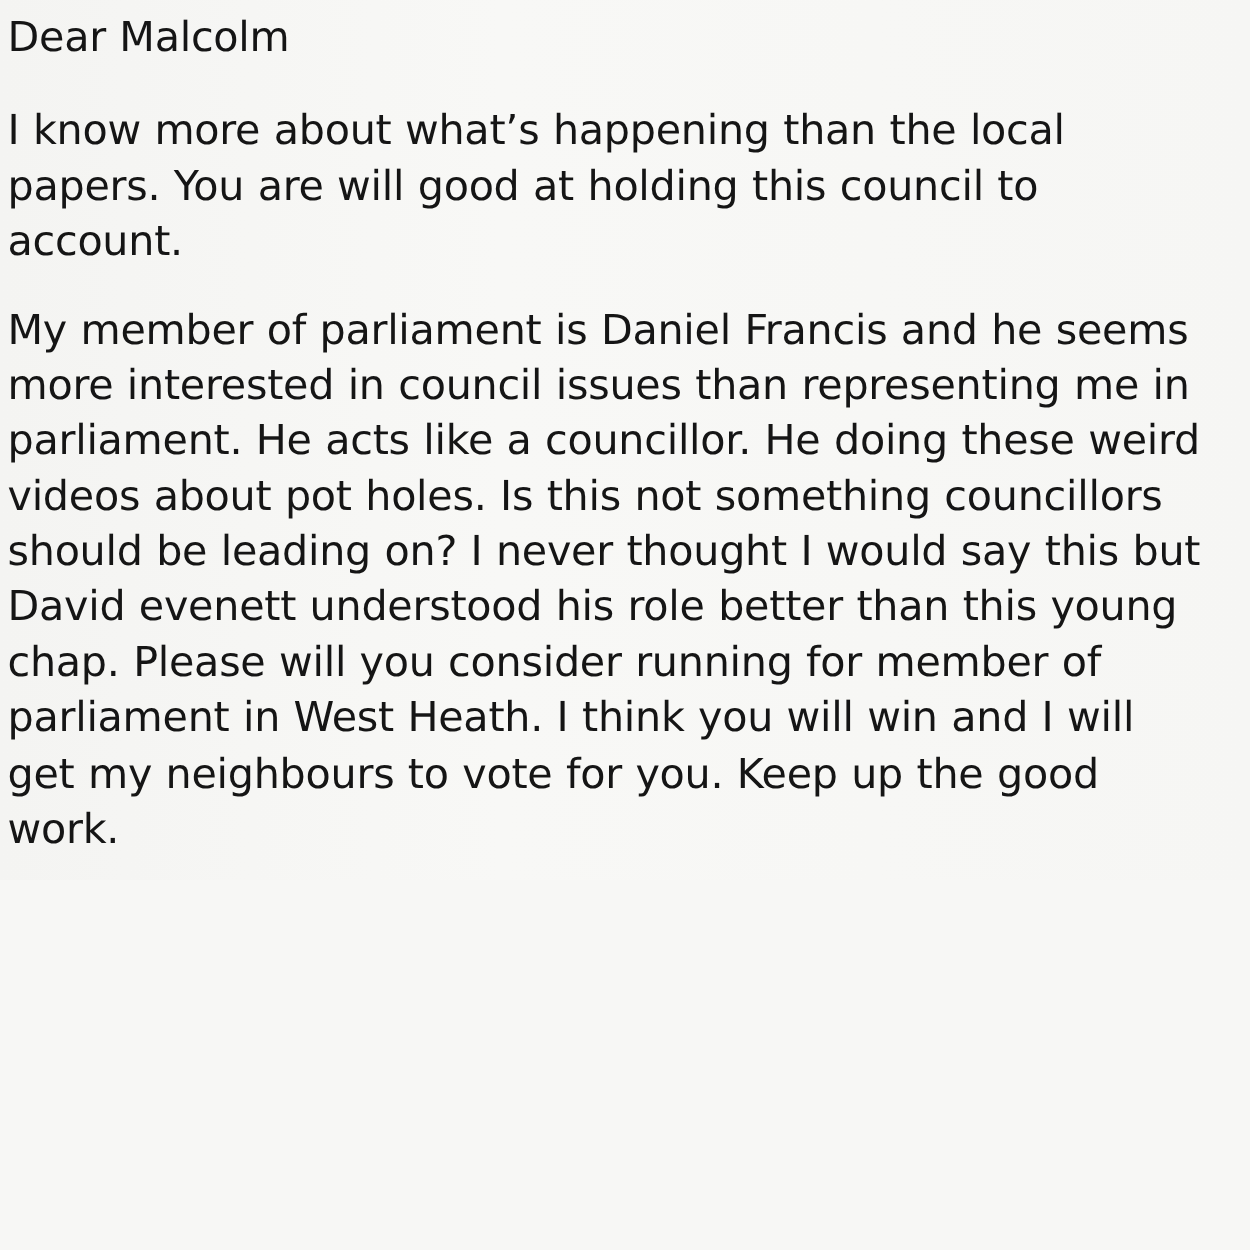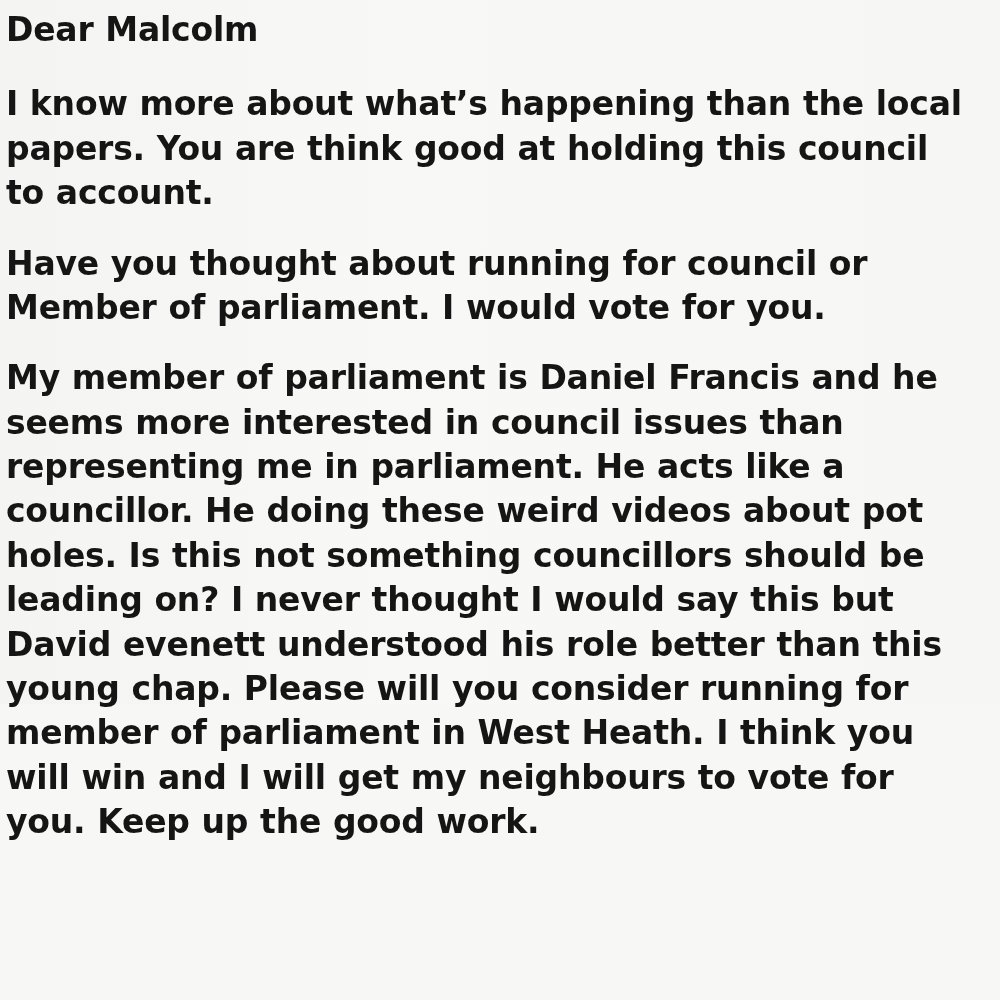--- a/index.html
+++ b/index.html
@@ -13,21 +13,20 @@
     font-family: "DejaVu Sans", sans-serif;
     color: #141414;
     overflow: hidden;
   }
   #letter {
     box-sizing: border-box;
     width: 1000px;
     height: 704px;
     padding: 8px 36px 0 6px;
     background: linear-gradient(90deg,#f4f4f2 0%, #f8f8f6 40%, #f6f6f4 100%);
-    font-weight: bold;
   }
   .para {
     font-size: 33px;
     line-height: 1.345;
     letter-spacing: -0.2px;
     margin: 0 0 26px 0;
     word-spacing: 0.5px;
     color: #151515;
     white-space: pre-wrap;
   }
@@ -35,16 +34,15 @@
     margin-bottom: 0;
   }
   .p-greeting { margin-bottom: 30px; }
   .p-last { margin-bottom: 0; }
 </style>
 </head>
 <body>
 
 <div id="letter">
   <p class="para p-greeting">Dear Malcolm</p>
-  <p class="para">I know more about what’s happening than the local papers. You are think good at holding this council to account.</p>
-  <p class="para">Have you thought about running for council or Member of parliament. I would vote for you.</p>
+  <p class="para">I know more about what’s happening than the local papers. You are will good at holding this council to account.</p>
   <p class="para p-last">My member of parliament is Daniel Francis and he seems more interested in council issues than representing me in parliament. He acts like a councillor. He doing these weird videos about pot holes. Is this not something councillors should be leading on? I never thought I would say this but David evenett understood his role better than this young chap. Please will you consider running for member of parliament in West Heath. I think you will win and I will get my neighbours to vote for you. Keep up the good work.</p>
 </div>
 
 </body></html>

